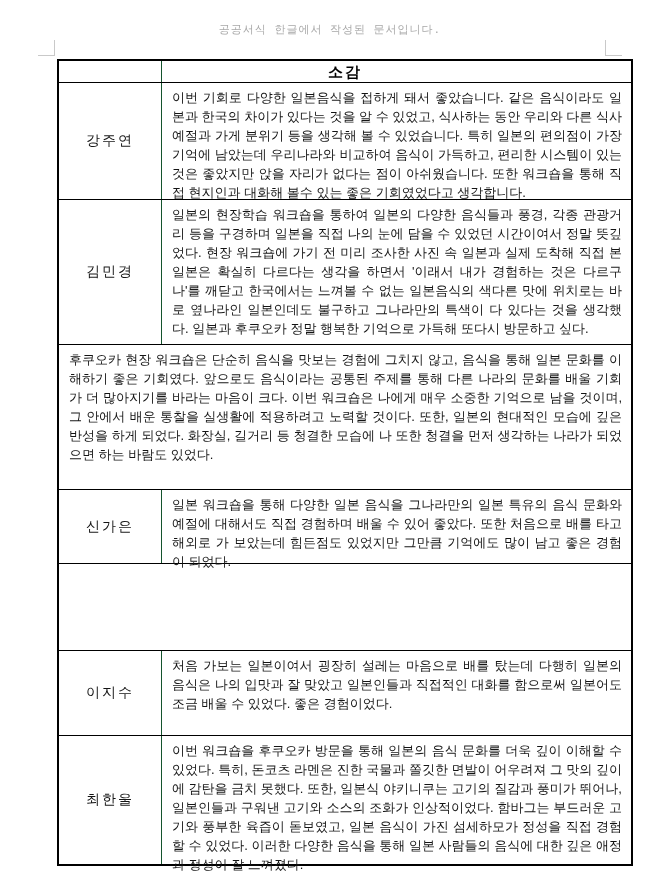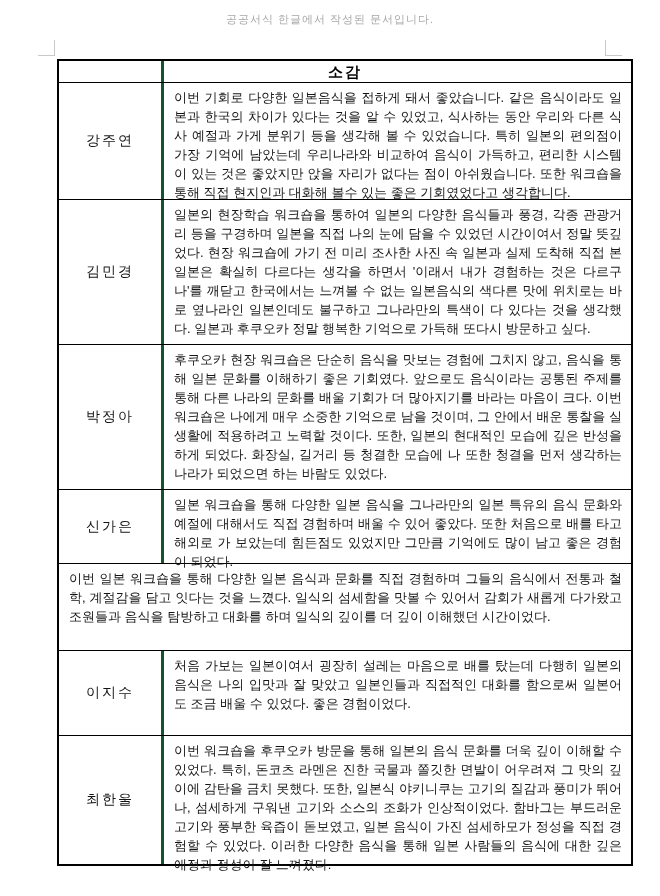--- a/index.html
+++ b/index.html
@@ -2,34 +2,34 @@
 <html><head>
 <meta charset="utf-8">
 <style>
   html,body{margin:0;padding:0;}
   body{
     width:660px;height:896px;position:relative;background:#ffffff;
     font-family:"Liberation Sans","DejaVu Sans",sans-serif;color:#111;
     overflow:hidden;
   }
   .doc-note{
-    position:absolute;top:12px;left:0;width:100%;text-align:center;
-    color:#a8a8a8;font-size:11px;letter-spacing:1px;
+    position:absolute;top:22px;left:0;width:100%;text-align:center;
+    color:#a8a8a8;font-size:11px;letter-spacing:1px;font-family:Liberation Mono, monospace;
   }
   .crop-mark{position:absolute;width:16px;height:15px;}
   .crop-tl{left:38px;top:40px;border-right:1px solid #c9c9c9;border-bottom:1px solid #c9c9c9;}
   .crop-tr{left:605px;top:40px;border-left:1px solid #c9c9c9;border-bottom:1px solid #c9c9c9;}
   .doc-table{
     position:absolute;left:57px;top:59px;width:576px;
     border:2px solid #000;box-sizing:border-box;background:#fff;
   }
   .t-row{display:flex;border-top:1px solid #000;box-sizing:content-box;}
   .t-row:first-child{border-top:none;}
   .name-cell{
-    flex:0 0 102px;width:102px;border-right:3px solid #14532d;
+    flex:0 0 102px;width:102px;border-right:1px solid #14532d;
     display:flex;align-items:center;justify-content:center;
     font-size:14px;letter-spacing:2px;color:#141414;
   }
   .text-cell{
     flex:1;padding:5px 9px 0 10px;font-size:13px;line-height:19px;
     text-align:justify;word-break:break-all;color:#141414;
   }
   .header-row{height:21px;position:relative;}
   .header-label{
     position:absolute;left:0;top:0;width:100%;height:21px;
@@ -65,36 +65,34 @@
     <div class="name-cell">강주연</div>
     <div class="text-cell">이번 기회로 다양한 일본음식을 접하게 돼서 좋았습니다. 같은 음식이라도 일본과 한국의 차이가 있다는 것을 알 수 있었고, 식사하는 동안 우리와 다른 식사 예절과 가게 분위기 등을 생각해 볼 수 있었습니다. 특히 일본의 편의점이 가장 기억에 남았는데 우리나라와 비교하여 음식이 가득하고, 편리한 시스템이 있는 것은 좋았지만 앉을 자리가 없다는 점이 아쉬웠습니다. 또한 워크숍을 통해 직접 현지인과 대화해 볼수 있는 좋은 기회였었다고 생각합니다.</div>
   </div>
 
   <div class="t-row row-h-1">
     <div class="name-cell">김민경</div>
     <div class="text-cell">일본의 현장학습 워크숍을 통하여 일본의 다양한 음식들과 풍경, 각종 관광거리 등을 구경하며 일본을 직접 나의 눈에 담을 수 있었던 시간이여서 정말 뜻깊었다. 현장 워크숍에 가기 전 미리 조사한 사진 속 일본과 실제 도착해 직접 본 일본은 확실히 다르다는 생각을 하면서 '이래서 내가 경험하는 것은 다르구나'를 깨닫고 한국에서는 느껴볼 수 없는 일본음식의 색다른 맛에 위치로는 바로 옆나라인 일본인데도 불구하고 그나라만의 특색이 다 있다는 것을 생각했다. 일본과 후쿠오카 정말 행복한 기억으로 가득해 또다시 방문하고 싶다.</div>
   </div>
 
   <div class="t-row row-h-2">
-    <div class="name-cell">박정아</div>
     <div class="text-cell">후쿠오카 현장 워크숍은 단순히 음식을 맛보는 경험에 그치지 않고, 음식을 통해 일본 문화를 이해하기 좋은 기회였다. 앞으로도 음식이라는 공통된 주제를 통해 다른 나라의 문화를 배울 기회가 더 많아지기를 바라는 마음이 크다. 이번 워크숍은 나에게 매우 소중한 기억으로 남을 것이며, 그 안에서 배운 통찰을 실생활에 적용하려고 노력할 것이다. 또한, 일본의 현대적인 모습에 깊은 반성을 하게 되었다. 화장실, 길거리 등 청결한 모습에 나 또한 청결을 먼저 생각하는 나라가 되었으면 하는 바람도 있었다.</div>
   </div>
 
   <div class="t-row row-h-3">
     <div class="name-cell">신가은</div>
     <div class="text-cell">일본 워크숍을 통해 다양한 일본 음식을 그나라만의 일본 특유의 음식 문화와 예절에 대해서도 직접 경험하며 배울 수 있어 좋았다. 또한 처음으로 배를 타고 해외로 가 보았는데 힘든점도 있었지만 그만큼 기억에도 많이 남고 좋은 경험이 되었다.</div>
   </div>
 
   <div class="t-row row-h-4">
-    <div class="text-cell">이번 일본 워크숍을 통해 다양한 일본 음식과 문화를 직접 경험하며 그들의 음식에서 전통과 철학, 계절감을 담고 잇다는 것을 느꼈다. 일식의 섬세함을 맛볼 수 있어서 감회가 새롭게 다가왔고 조원들과 음식을 탐방하고 대화를 하며 일식의 깊이를 더 깊이 이해했던 시간이었다.</div>
   </div>
 
   <div class="t-row row-h-5">
     <div class="name-cell">이지수</div>
     <div class="text-cell">처음 가보는 일본이여서 굉장히 설레는 마음으로 배를 탔는데 다행히 일본의 음식은 나의 입맛과 잘 맞았고 일본인들과 직접적인 대화를 함으로써 일본어도 조금 배울 수 있었다. 좋은 경험이었다.</div>
   </div>
 
   <div class="t-row row-h-6">
     <div class="name-cell">최한울</div>
-    <div class="text-cell">이번 워크숍을 후쿠오카 방문을 통해 일본의 음식 문화를 더욱 깊이 이해할 수 있었다. 특히, 돈코츠 라멘은 진한 국물과 쫄깃한 면발이 어우려져 그 맛의 깊이에 감탄을 금치 못했다. 또한, 일본식 야키니쿠는 고기의 질감과 풍미가 뛰어나, 섬세하게 구워낸 고기와 소스의 조화가 인상적이었다. 함바그는 부드러운 고기와 풍부한 육즙이 돋보였고, 일본 음식이 가진 섬세하모가 정성을 직접 경험할 수 있었다. 이러한 다양한 음식을 통해 일본 사람들의 음식에 대한 깊은 애정과 정성이 잘 느껴졌다.</div>
+    <div class="text-cell">이번 워크숍을 후쿠오카 방문을 통해 일본의 음식 문화를 더욱 깊이 이해할 수 있었다. 특히, 돈코츠 라멘은 진한 국물과 쫄깃한 면발이 어우려져 그 맛의 깊이에 감탄을 금치 못했다. 또한, 일본식 야키니쿠는 고기의 질감과 풍미가 뛰어나, 일본인들과 구워낸 고기와 소스의 조화가 인상적이었다. 함바그는 부드러운 고기와 풍부한 육즙이 돋보였고, 일본 음식이 가진 섬세하모가 정성을 직접 경험할 수 있었다. 이러한 다양한 음식을 통해 일본 사람들의 음식에 대한 깊은 애정과 정성이 잘 느껴졌다.</div>
   </div>
 
 </div>
 
 </body></html>

